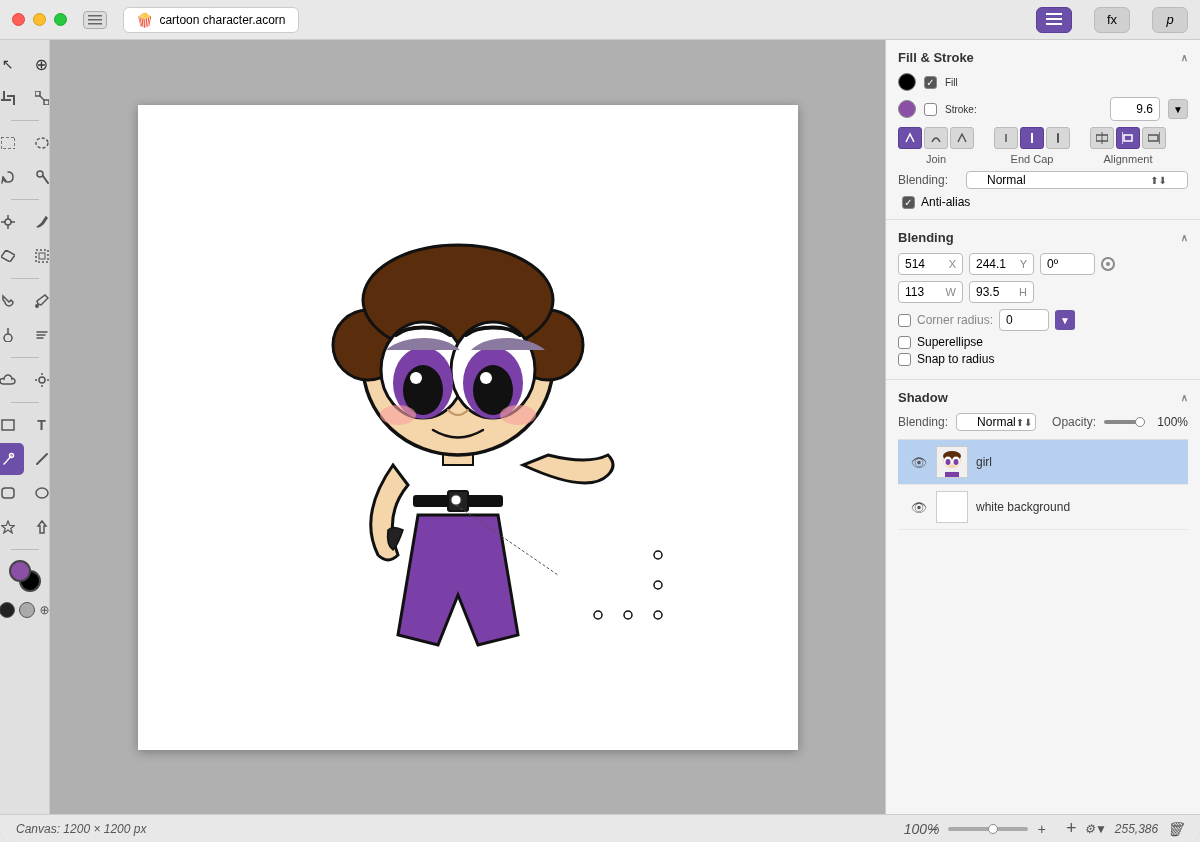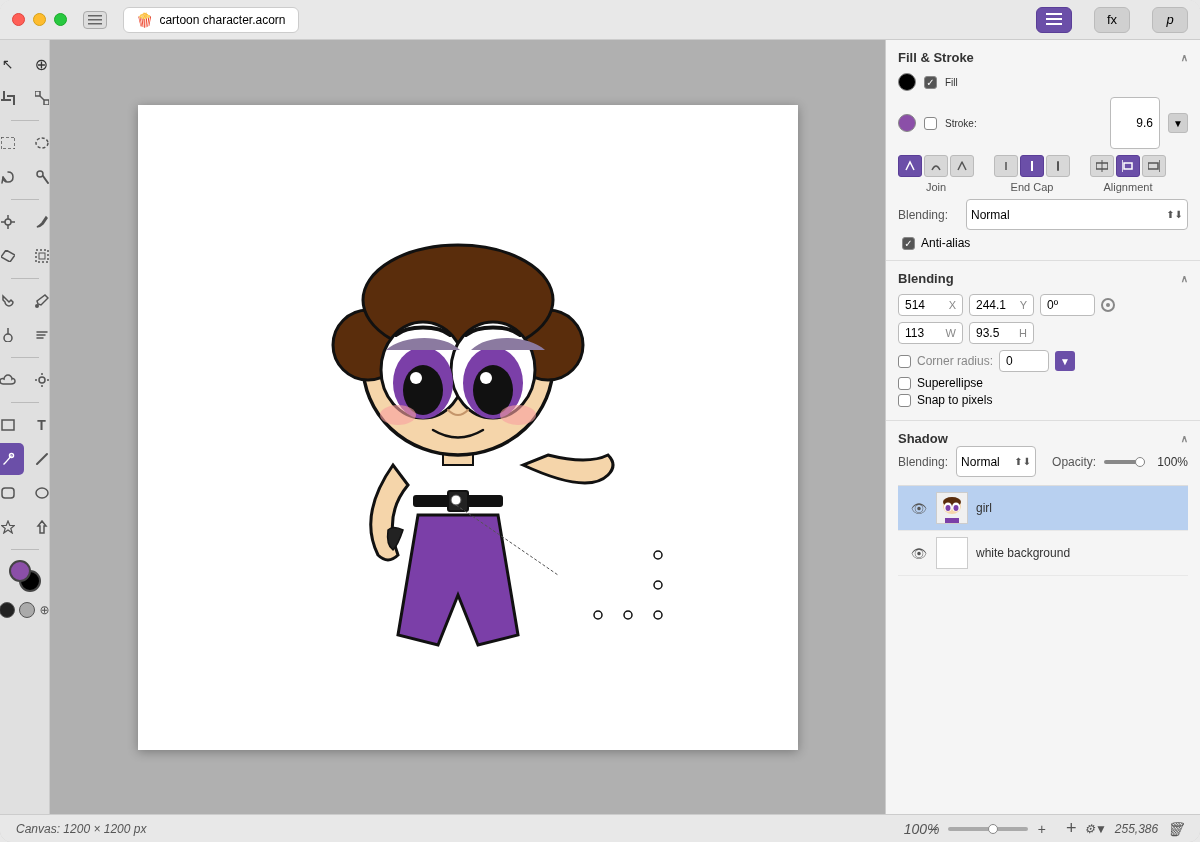--- a/index.html
+++ b/index.html
@@ -204,21 +204,21 @@
       color: #555;
       flex-shrink: 0;
     }
     .checkbox.checked { background: #555; color: white; }
     .fill-label { font-size: 10px; color: #333; }
     .stroke-value {
       margin-left: auto;
       background: white;
       border: 1px solid #bbb;
       border-radius: 4px;
-      padding: 18px 6px;
+      padding: 4px 6px;
       font-size: 12px;
       width: 50px;
       text-align: right;
     }
     .stroke-arrow {
       width: 20px; height: 20px;
       background: #d0d0d0;
       border: 1px solid #bbb;
       border-radius: 3px;
       display: flex;
@@ -264,28 +264,28 @@
       display: flex;
       align-items: center;
       gap: 8px;
       margin-bottom: 6px;
     }
     .blending-label { font-size: 12px; color: #555; width: 60px; }
     .select-box {
       background: white;
       border: 1px solid #bbb;
       border-radius: 4px;
-      padding: 2px 4px;
+      padding: 2px 20px;
       font-size: 12px;
       display: flex;
       align-items: center;
       justify-content: space-between;
       cursor: pointer;
       flex: 1;
-      height: 31px;
+      height: 18px;
     }
     .select-arrow { color: #555; font-size: 10px; }
     .antialias-row {
       display: flex;
       align-items: center;
       gap: 6px;
       padding-left: 4px;
     }
     .geom-row {
       display: flex;
@@ -370,20 +370,21 @@
       padding: 10px 12px;
       flex: 1;
     }
     .shadow-header {
       display: flex;
       align-items: center;
       justify-content: space-between;
       font-size: 13px;
       font-weight: 600;
       color: #333;
+      margin-bottom: 8px;
     }
     .shadow-row {
       display: flex;
       align-items: center;
       gap: 8px;
       margin-bottom: 8px;
     }
     .opacity-slider {
       width: 80px;
       height: 4px;
@@ -940,21 +941,21 @@
           <div class="corner-arrow">▼</div>
         </div>
 
         <div class="checkbox-row">
           <div class="checkbox"></div>
           <span>Superellipse</span>
         </div>
 
         <div class="checkbox-row">
           <div class="checkbox"></div>
-          <span>Snap to pixels</span>
+          <span>Snap to radius</span>
         </div>
       </div>
 
       <div class="shadow-section">
         <div class="shadow-header">
           <span>Shadow</span>
           <span class="section-collapse">∧</span>
         </div>
         <div class="shadow-row">
           <span class="blending-label">Blending:</span>

